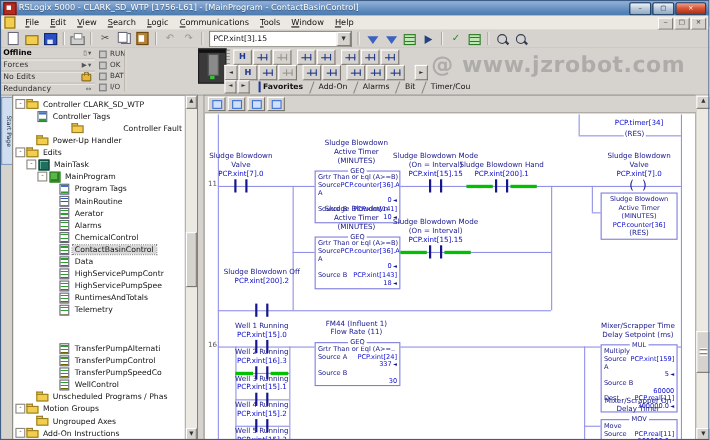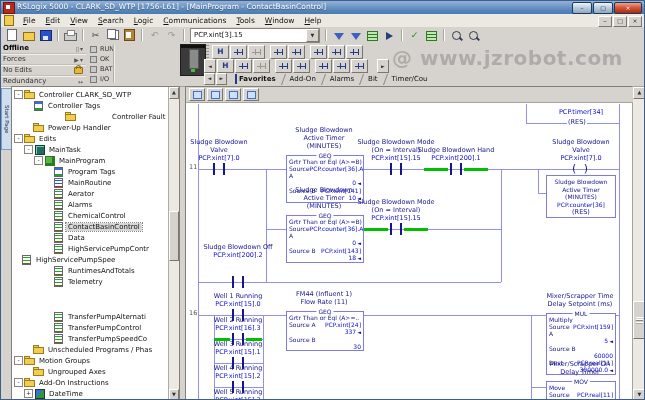--- a/index.html
+++ b/index.html
@@ -446,21 +446,21 @@
       <div class="trow" style="padding-left: 32px;">
         <span class="expsp"></span>
         <span class="ti ti-routine"></span>
         <span class="tlabel">Data</span>
       </div>
       <div class="trow" style="padding-left: 32px;">
         <span class="expsp"></span>
         <span class="ti ti-routine"></span>
         <span class="tlabel">HighServicePumpContr</span>
       </div>
-      <div class="trow" style="">
+      <div class="trow" style="padding-left: 32px;">
         <span class="expsp"></span>
         <span class="ti ti-routine"></span>
         <span class="tlabel">HighServicePumpSpee</span>
       </div>
       <div class="trow" style="padding-left: 32px; text-align: right;">
         <span class="expsp"></span>
         <span class="ti ti-routine"></span>
         <span class="tlabel">RuntimesAndTotals</span>
       </div>
       <div class="trow" style="padding-left: 32px;">
@@ -475,20 +475,25 @@
       </div>
       <div class="trow" style="padding-left: 32px;">
         <span class="expsp"></span>
         <span class="ti ti-routine"></span>
         <span class="tlabel">TransferPumpControl</span>
       </div>
       <div class="trow" style="padding-left: 32px;">
         <span class="expsp"></span>
         <span class="ti ti-routine"></span>
         <span class="tlabel">TransferPumpSpeedCo</span>
+      </div>
+      <div class="trow" style="padding-left: 32px;">
+        <span class="expsp"></span>
+        <span class="ti ti-routine"></span>
+        <span class="tlabel">WellControl</span>
       </div>
       <div class="trow" style="padding-left: 12px;">
         <span class="expsp"></span>
         <span class="ti ti-folder"></span>
         <span class="tlabel">Unscheduled Programs / Phas</span>
       </div>
       <div class="trow" style="padding-left: 2px;">
         <span class="exp">-</span>
         <span class="ti ti-folder"></span>
         <span class="tlabel">Motion Groups</span>

